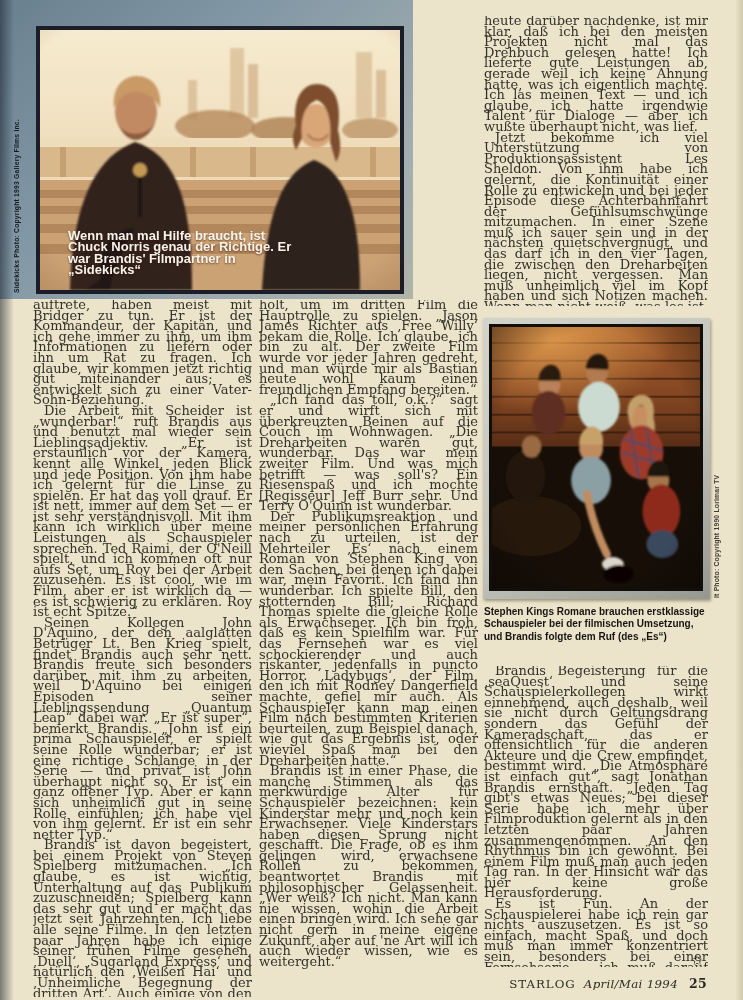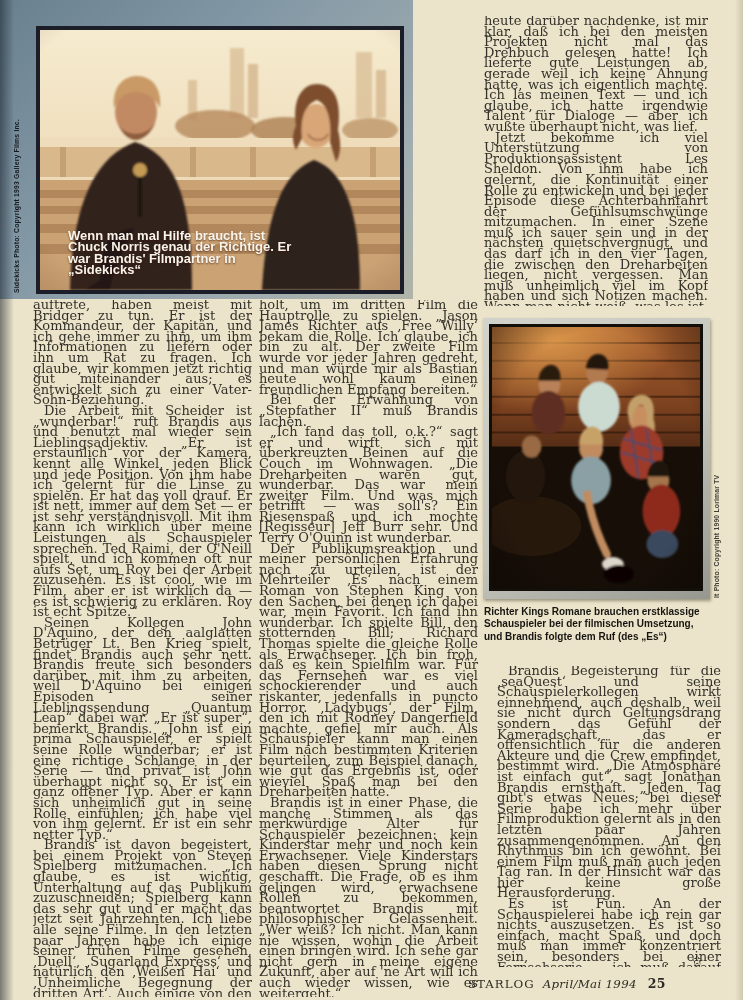--- a/index.html
+++ b/index.html
@@ -43,21 +43,21 @@
   
   .body-col {
     position:absolute; text-align:justify;
     font-size:13px; line-height:10.6px; color:#33312a; overflow:hidden;
   }
   .body-col p { margin:0; text-indent:11px; }
   .body-col.cont p:first-child { text-indent:0; }
   #col1 { left:33px;  top:300px; width:219px; height:697px; }
   #col2 { left:259px; top:300px; width:219px; height:697px; }
   #col3a { left:484px; top:16px;  width:224px; height:290px; }
-  #col3b { left:497px; top:666px; width:224px; height:301px; }
+  #col3b { left:484px; top:666px; width:224px; height:301px; }
   
   .photo-right-frame {
     position:absolute; left:483px; top:318px; width:227px; height:281px;
     background:linear-gradient(145deg,#d2d3cb 0%, #c3c4bc 55%, #96978f 100%);
     box-shadow:1px 2px 3px rgba(60,50,30,.45);
   }
   .photo-right {
     position:absolute; left:6px; top:6px; right:7px; bottom:8px;
     border:3px solid #120e0a; background:#1d130c; box-sizing:border-box;
   }
@@ -68,22 +68,22 @@
     font-family:"Liberation Sans", sans-serif; font-weight:bold;
     font-size:6.8px; letter-spacing:.2px; color:#3c3b34; white-space:nowrap;
   }
   .caption-right {
     position:absolute; left:484px; top:606px; width:228px;
     font-family:"Liberation Sans", sans-serif; font-weight:bold;
     font-size:10px; line-height:12.4px; color:#171511;
   }
   
   .footer {
-    position:absolute; left:468px; top:976px; width:251px;
-    text-align:left; font-size:11.8px; color:#2c2a24; letter-spacing:.3px;
+    position:absolute; left:456px; top:976px; width:251px;
+    text-align:right; font-size:11.8px; color:#2c2a24; letter-spacing:.3px;
   }
   .footer .mag { font-variant:small-caps; letter-spacing:1px; }
   .footer .issue { font-style:italic; margin-left:4px; }
   .footer .pnum { font-weight:bold; margin-left:7px; font-size:12.5px; }
   .end-star {
     position:absolute; left:692px; top:953px; font-size:13px; color:#17150f;
     font-family:"DejaVu Sans", sans-serif; font-weight:bold;
   }
 </style>
 </head>
@@ -167,21 +167,20 @@
   <div class="credit-left">Sidekicks Photo: Copyright 1993 Gallery Films Inc.</div>
 
   <div id="col1" class="body-col cont">
       <p>auftrete, haben meist mit Bridger zu tun. Er ist der Kommandeur, der Kapitän, und ich gehe immer zu ihm, um ihm Informationen zu liefern oder ihn um Rat zu fragen. Ich glaube, wir kommen jetzt richtig gut miteinander aus; es entwickelt sich zu einer Vater-Sohn-Beziehung.“</p>
       <p>Die Arbeit mit Scheider ist „wunderbar!“ ruft Brandis aus und benutzt mal wieder sein Lieblingsadjektiv. „Er ist erstaunlich vor der Kamera, kennt alle Winkel, jeden Blick und jede Position. Von ihm habe ich gelernt für die Linse zu spielen. Er hat das voll drauf. Er ist nett, immer auf dem Set — er ist sehr verständnisvoll. Mit ihm kann ich wirklich über meine Leistungen als Schauspieler sprechen. Ted Raimi, der O'Neill spielt, und ich kommen oft nur aufs Set, um Roy bei der Arbeit zuzusehen. Es ist cool, wie im Film, aber er ist wirklich da — es ist schwierig zu erklären. Roy ist echt Spitze.“</p>
       <p>Seinen Kollegen John D'Aquino, der den aalglatten Betrüger Lt. Ben Krieg spielt, findet Brandis auch sehr nett. Brandis freute sich besonders darüber, mit ihm zu arbeiten, weil D'Aquino bei einigen Episoden seiner Lieblingssendung „Quantum Leap“ dabei war. „Er ist super“, bemerkt Brandis. „John ist ein prima Schauspieler, er spielt seine Rolle wunderbar; er ist eine richtige Schlange in der Serie — und privat ist John überhaupt nicht so. Er ist ein ganz offener Typ. Aber er kann sich unheimlich gut in seine Rolle einfühlen; ich habe viel von ihm gelernt. Er ist ein sehr netter Typ.“</p>
       <p>Brandis ist davon begeistert, bei einem Projekt von Steven Spielberg mitzumachen. „Ich glaube, es ist wichtig, Unterhaltung auf das Publikum zuzuschneiden; Spielberg kann das sehr gut und er macht das jetzt seit Jahrzehnten. Ich liebe alle seine Filme. In den letzten paar Jahren habe ich einige seiner frühen Filme gesehen, ‚Duell‘, ‚Sugarland Express‘ und natürlich den ‚Weißen Hai‘ und ‚Unheimliche Begegnung der dritten Art‘. Auch einige von den späteren wie zum Beispiel ‚Die Farbe Lila‘ kenne ich — und ‚Jurassic Park‘ habe ich ungefähr 100 millionenmal gesehen. Spielberg ist für mich ein richtiges Idol.“</p>
     </div>
   <div id="col2" class="body-col cont">
       <p>holt, um im dritten Film die Hauptrolle zu spielen. „Jason James Richter aus ‚Free Willy‘ bekam die Rolle. Ich glaube, ich bin zu alt. Der zweite Film wurde vor jeder Jahren gedreht, und man würde mir als Bastian heute wohl kaum einen freundlichen Empfang bereiten.“</p>
-      <p>Bei der Erwähnung von „Stepfather II“ muß Brandis lachen.</p>
       <p>„Ich fand das toll, o.k.?“ sagt er und wirft sich mit überkreuzten Beinen auf die Couch im Wohnwagen. „Die Dreharbeiten waren gut, wunderbar. Das war mein zweiter Film. Und was mich betrifft — was soll's? Ein Riesenspaß und ich mochte [Regisseur] Jeff Burr sehr. Und Terry O'Quinn ist wunderbar.</p>
       <p>Der Publikumsreaktion und meiner persönlichen Erfahrung nach zu urteilen, ist der Mehrteiler ‚Es‘ nach einem Roman von Stephen King von den Sachen, bei denen ich dabei war, mein Favorit. Ich fand ihn wunderbar. Ich spielte Bill, den stotternden Bill; Richard Thomas spielte die gleiche Rolle als Erwachsener. Ich bin froh, daß es kein Spielfilm war. Für das Fernsehen war es viel schockierender und auch riskanter, jedenfalls in puncto Horror. ‚Ladybugs‘, der Film, den ich mit Rodney Dangerfield machte, gefiel mir auch. Als Schauspieler kann man einen Film nach bestimmten Kriterien beurteilen, zum Beispiel danach, wie gut das Ergebnis ist, oder wieviel Spaß man bei den Dreharbeiten hatte.“</p>
       <p>Brandis ist in einer Phase, die manche Stimmen als das merkwürdige Alter für Schauspieler bezeichnen: kein Kinderstar mehr und noch kein Erwachsener. Viele Kinderstars haben diesen Sprung nicht geschafft. Die Frage, ob es ihm gelingen wird, erwachsene Rollen zu bekommen, beantwortet Brandis mit philosophischer Gelassenheit. „Wer weiß? Ich nicht. Man kann nie wissen, wohin die Arbeit einen bringen wird. Ich sehe gar nicht gern in meine eigene Zukunft, aber auf 'ne Art will ich auch wieder wissen, wie es weitergeht.“</p>
     </div>
   <div id="col3a" class="body-col cont">
       <p>heute darüber nachdenke, ist mir klar, daß ich bei den meisten Projekten nicht mal das Drehbuch gelesen hatte! Ich lieferte gute Leistungen ab, gerade weil ich keine Ahnung hatte, was ich eigentlich machte. Ich las meinen Text — und ich glaube, ich hatte irgendwie Talent für Dialoge — aber ich wußte überhaupt nicht, was lief.</p>
       <p>Jetzt bekomme ich viel Unterstützung von Produktionsassistent Les Sheldon. Von ihm habe ich gelernt, die Kontinuität einer Rolle zu entwickeln und bei jeder Episode diese Achterbahnfahrt der Gefühlsumschwünge mitzumachen. In einer Szene muß ich sauer sein und in der nächsten quietschvergnügt, und das darf ich in den vier Tagen, die zwischen den Dreharbeiten liegen, nicht vergessen. Man muß unheimlich viel im Kopf haben und sich Notizen machen. Wenn man nicht weiß, was los ist, merken das alle sofort!“</p>
     </div>
 
   <div class="photo-right-frame">
@@ -252,21 +251,21 @@
 
           <path d="M96 168 C100 190 108 212 116 228" stroke="#c08b5e" stroke-width="8" fill="none" stroke-linecap="round"></path>
           <ellipse cx="122" cy="238" rx="11" ry="7" fill="#ddd6ca"></ellipse>
           <ellipse cx="128" cy="248" rx="15" ry="9" fill="#070402"></ellipse>
         </g>
         <rect width="210" height="262" fill="url(#vig2)"></rect>
       </svg>
     </div>
   </div>
   <div class="credit-right">It Photo: Copyright 1990 Lorimar TV</div>
-  <div class="caption-right">Richter Kings Romane brauchen erstklassige Schauspieler bei der filmischen Umsetzung, und Brandis folgte dem Ruf (des „Es“)</div>
+  <div class="caption-right">Stephen Kings Romane brauchen erstklassige Schauspieler bei der filmischen Umsetzung, und Brandis folgte dem Ruf (des „Es“)</div>
 
   <div id="col3b" class="body-col">
       <p>Brandis Begeisterung für die ‚seaQuest‘ und seine Schauspielerkollegen wirkt einnehmend, auch deshalb, weil sie nicht durch Geltungsdrang sondern das Gefühl der Kameradschaft, das er offensichtlich für die anderen Akteure und die Crew empfindet, bestimmt wird. „Die Atmosphäre ist einfach gut“, sagt Jonathan Brandis ernsthaft. „Jeden Tag gibt's etwas Neues; bei dieser Serie habe ich mehr über Filmproduktion gelernt als in den letzten paar Jahren zusammengenommen. An den Rhythmus bin ich gewöhnt. Bei einem Film muß man auch jeden Tag ran. In der Hinsicht war das hier keine große Herausforderung.</p>
       <p>Es ist Fun. An der Schauspielerei habe ich rein gar nichts auszusetzen. Es ist so einfach, macht Spaß, und doch muß man immer konzentriert sein, besonders bei einer Fernsehserie — ich muß darauf achten, was die Rolle in jeder Folge verlangt, aber es ist echt cool. Du drehst eine Szene, ißt was, gehst in deinen Wohnwagen, siehst fern, das ist der ganze Job — und es lohnt sich. Super.“</p>
     </div>
 
   <div class="end-star">✩</div>
 
   <div class="footer">
     <span class="mag">STARLOG</span>

